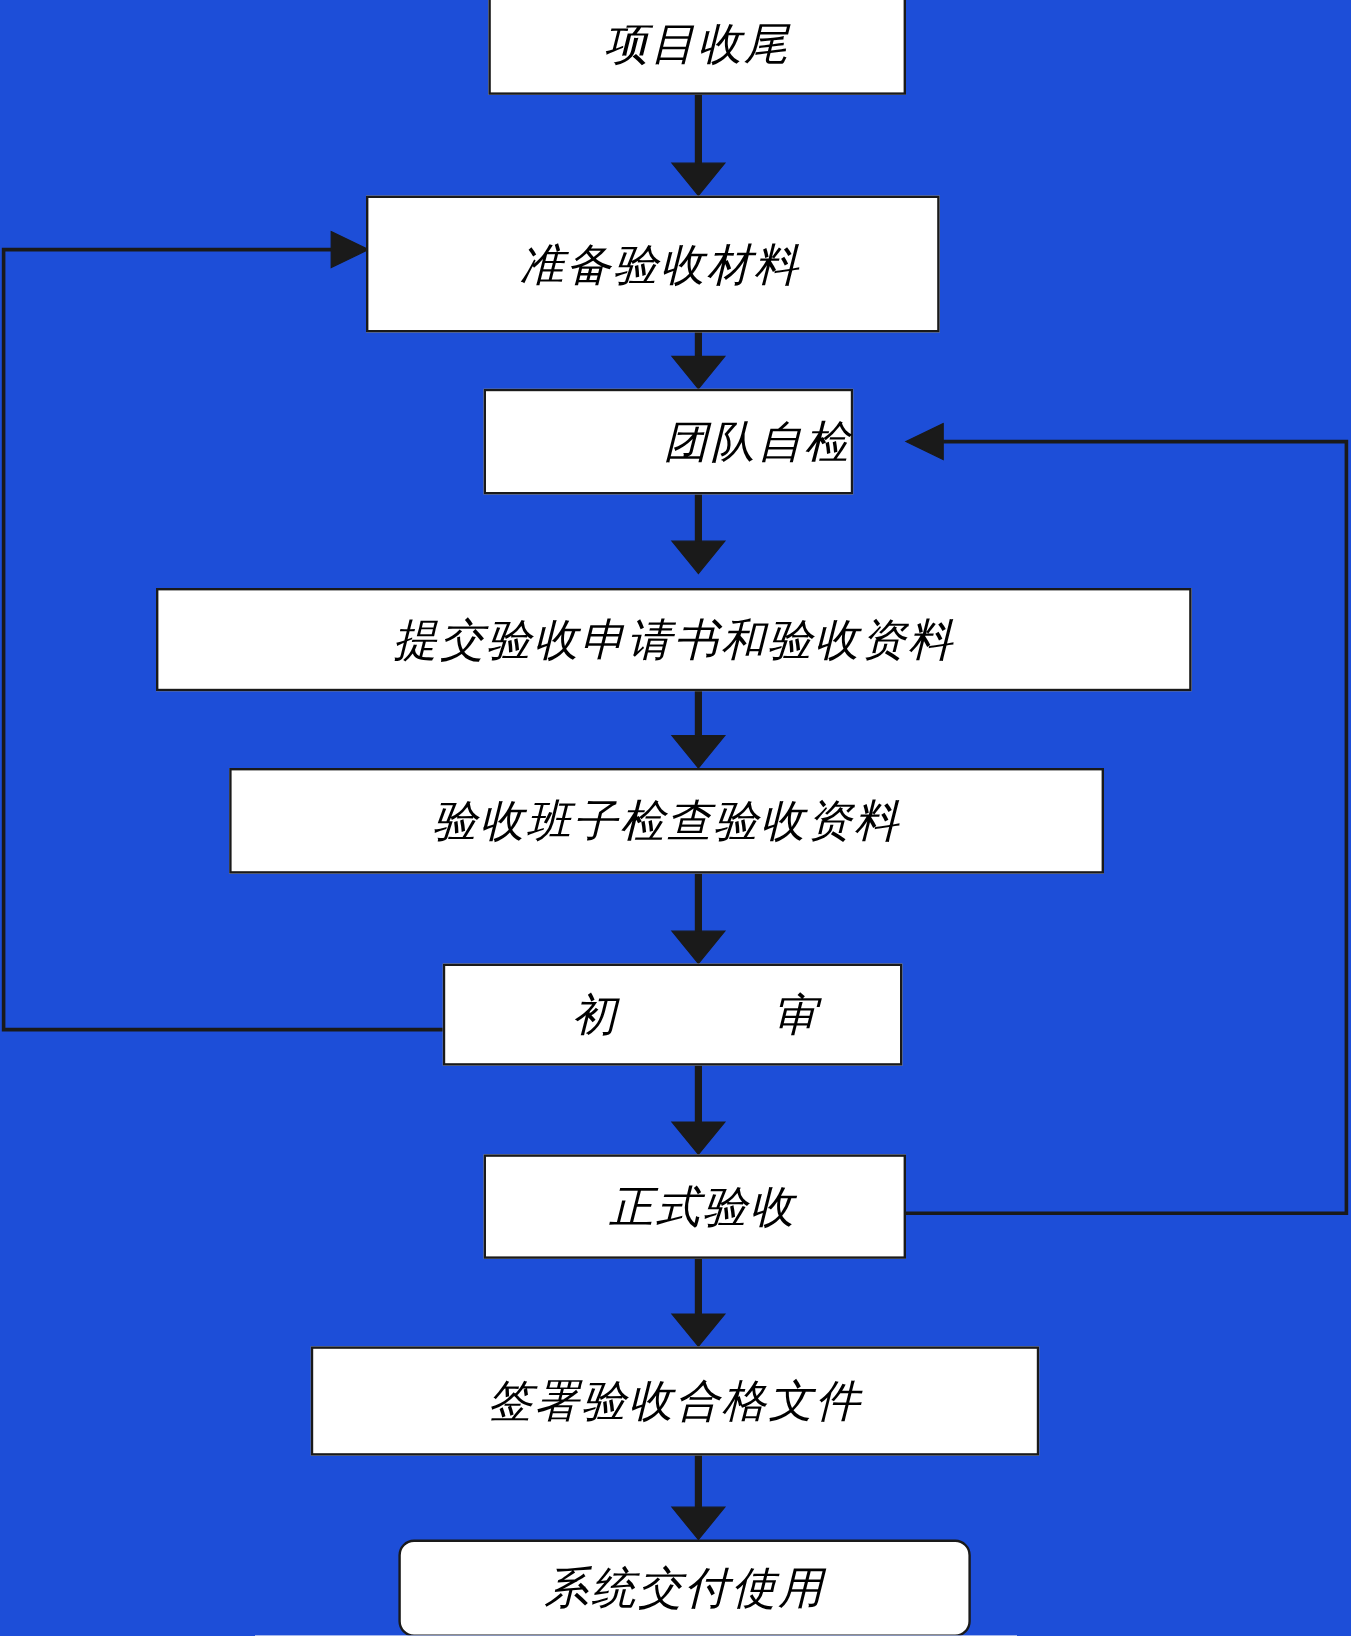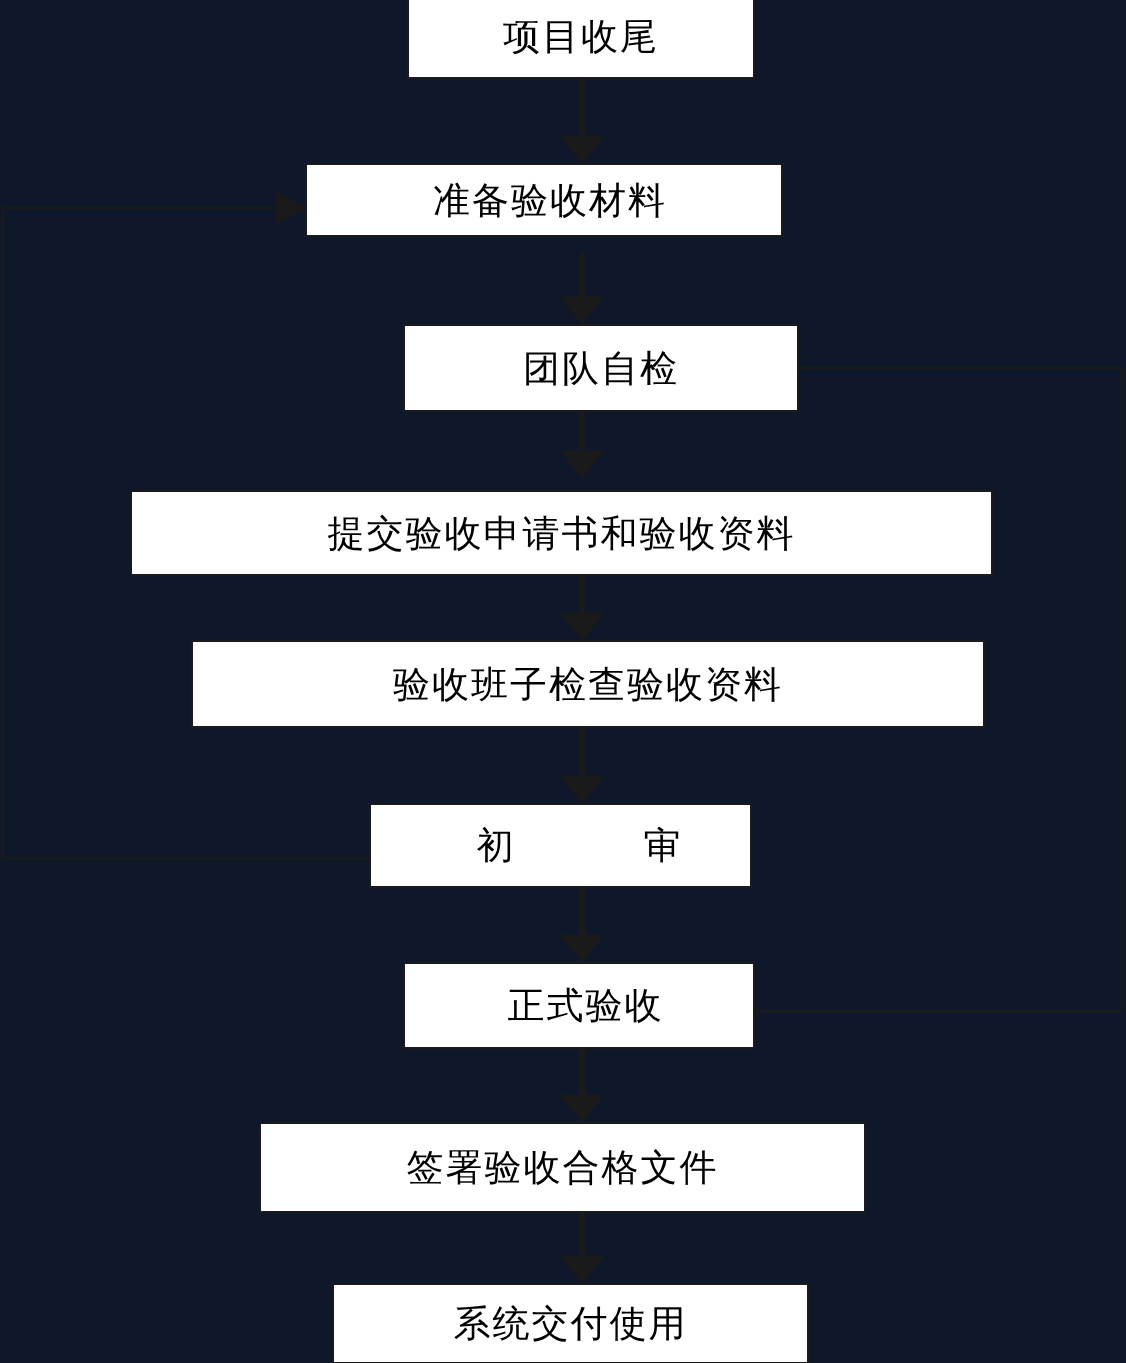--- a/index.html
+++ b/index.html
@@ -7,22 +7,23 @@
     padding: 0;
     background: #ffffff;
   }
   body {
     font-family: "DejaVu Serif", "Liberation Serif", serif;
   }
   #flowchart-root {
     position: relative;
     width: 1126px;
     height: 1363px;
-    background: #0f172a;
+    background: #1d4ed8;
     overflow: hidden;
+    font-style: italic;
   }
   #flow-svg {
     position: absolute;
     left: 0;
     top: 0;
     width: 1126px;
     height: 1363px;
   }
   .node-box {
     position: absolute;
@@ -104,45 +105,45 @@
       </g>
       <polygon points="786,353 755,368 786,383"></polygon>
 
     </g>
   </svg>
 
   <div class="node-box" style="left:407px; top:-6px; width:348px; height:85px;">
     <span class="node-label">项目收尾</span>
   </div>
 
-  <div class="node-box" style="left:305px; top:163px; width:478px; height:74px;padding-left:12px;">
+  <div class="node-box" style="left:305px; top:163px; width:478px; height:114px;padding-left:12px;">
     <span class="node-label">准备验收材料</span>
   </div>
 
-  <div class="node-box" style="left:403px; top:324px; width:396px; height:88px;">
+  <div class="node-box" style="left:403px; top:324px; width:308px; height:88px;justify-content:flex-end;">
     <span class="node-label">团队自检</span>
   </div>
 
   <div class="node-box" style="left:130px; top:478px; width:863px; height:86px;margin-top:12px;">
     <span class="node-label">提交验收申请书和验收资料</span>
   </div>
 
-  <div class="node-box" style="left:191px; top:640px; width:794px; height:88px;">
+  <div class="node-box" style="left:191px; top:640px; width:729px; height:88px;">
     <span class="node-label">验收班子检查验收资料</span>
   </div>
 
   <div class="node-box" style="left:369px; top:803px; width:383px; height:85px;padding-left:40px;">
     <span class="node-label wide-gap">初        审</span>
   </div>
 
   <div class="node-box" style="left:403px; top:962px; width:352px; height:87px;padding-left:13px;">
     <span class="node-label">正式验收</span>
   </div>
 
   <div class="node-box" style="left:259px; top:1122px; width:607px; height:91px;">
     <span class="node-label">签署验收合格文件</span>
   </div>
 
-  <div class="node-box" style="left:332px; top:1283px; width:477px; height:81px;">
+  <div class="node-box" style="left:332px; top:1283px; width:477px; height:81px;border-radius:13px;">
     <span class="node-label">系统交付使用</span>
   </div>
 
 </div>
 
 </body></html>

